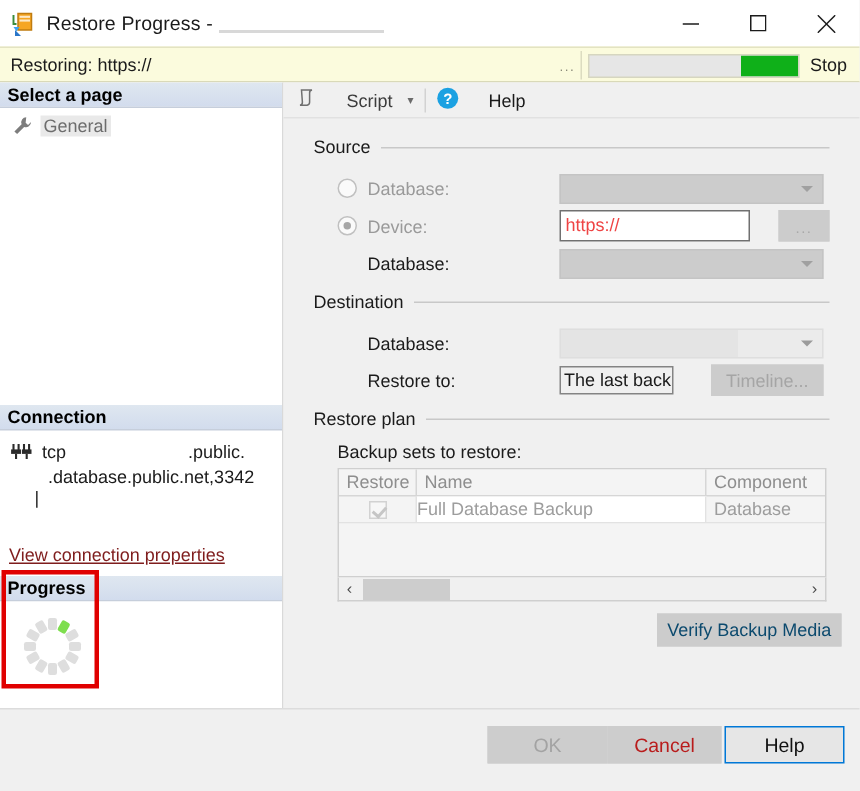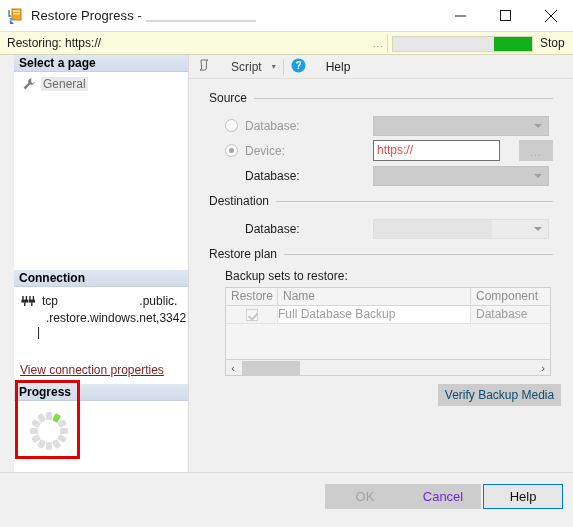--- a/index.html
+++ b/index.html
@@ -132,21 +132,20 @@
     top: 4px;
     font-size: 12px;
     color: #1b1b1b;
   }
 
   
   .body {
     display: flex;
     height: 417px;
     box-sizing: border-box;
-    margin-left: 14px;
   }
   .left-pane {
     width: 199px;
     background: #ffffff;
     border-right: 1px solid #d9d9d9;
     box-sizing: border-box;
     position: relative;
   }
   .section-head {
     background: linear-gradient(to bottom, #dfe7f0 0%, #d2dced 100%);
@@ -514,21 +513,21 @@
     position: absolute;
     top: 11px;
     height: 25px;
     font-size: 13px;
     display: flex;
     align-items: center;
     justify-content: center;
     box-sizing: border-box;
   }
   .btn.ok { left: 325px; width: 80px; background:#cdcdcd; border:1px solid #cdcdcd; color:#a3a3a3;}
-  .btn.cancel { left: 405px; width: 76px; background:#cdcdcd; border:1px solid #cdcdcd; color:#6d28d9;}
+  .btn.cancel { left: 405px; width: 76px; background:#cdcdcd; border:1px solid #cdcdcd; color:#b91c1c;}
   .btn.help { left: 483px; width: 80px; background:#e6e6e6; border:1px solid #0078d7; color:#111;}
 </style>
 </head>
 <body>
 
 <div class="window">
 
   <div class="titlebar">
     <div class="title-icon">
       <svg width="16" height="16" viewBox="0 0 16 16">
@@ -598,21 +597,21 @@
               <path d="M10 1 v4 M13.4 1 v4" stroke="#2b2b2b" stroke-width="1.4" fill="none"></path>
               <rect x="8.6" y="4.6" width="6.4" height="3" fill="#2b2b2b"></rect>
               <path d="M11.8 7.6 v3.4" stroke="#2b2b2b" stroke-width="1.4"></path>
             </svg>
           </span>
           <span class="conn-text">
             <span>tcp</span>
             <span style="display:inline-block;width:78px;"></span><span>.public.</span>
           </span>
         </div>
-        <div class="conn-line2">.restore.windows.net,3342</div>
+        <div class="conn-line2">.database.public.net,3342</div>
         <div class="conn-caret">|&nbsp;&nbsp;&nbsp;&nbsp;&nbsp;&nbsp;&nbsp;&nbsp;&nbsp;&nbsp;&nbsp;&nbsp;|</div>
         <div class="conn-link">View connection properties</div>
       </div>
 
       <div class="progress-section">
         <div class="section-head">Progress</div>
         <div class="spinner-wrap">
           <span>
             <svg width="44" height="44" viewBox="0 0 44 44">
               <g transform="translate(22,22)">
@@ -714,20 +713,27 @@
             <div class="frow">
               <div class="lbl-col enabled" style="padding-left:20px;">
                 <span class="txt">Database:</span>
               </div>
               <div class="combo flat">
                 <span class="inner-white"></span>
                 <span class="arrow"></span>
               </div>
             </div>
 
+            <div class="frow">
+              <div class="lbl-col enabled" style="padding-left:20px;">
+                <span class="txt">Restore to:</span>
+              </div>
+              <div class="restoreto-box">The last back</div>
+              <div class="timeline-btn">Timeline...</div>
+            </div>
 
           </div>
         </div>
 
         <div class="group" style="margin-top:6px;">
           <div class="group-title">
             <span>Restore plan</span>
             <span class="rule"></span>
           </div>
 

